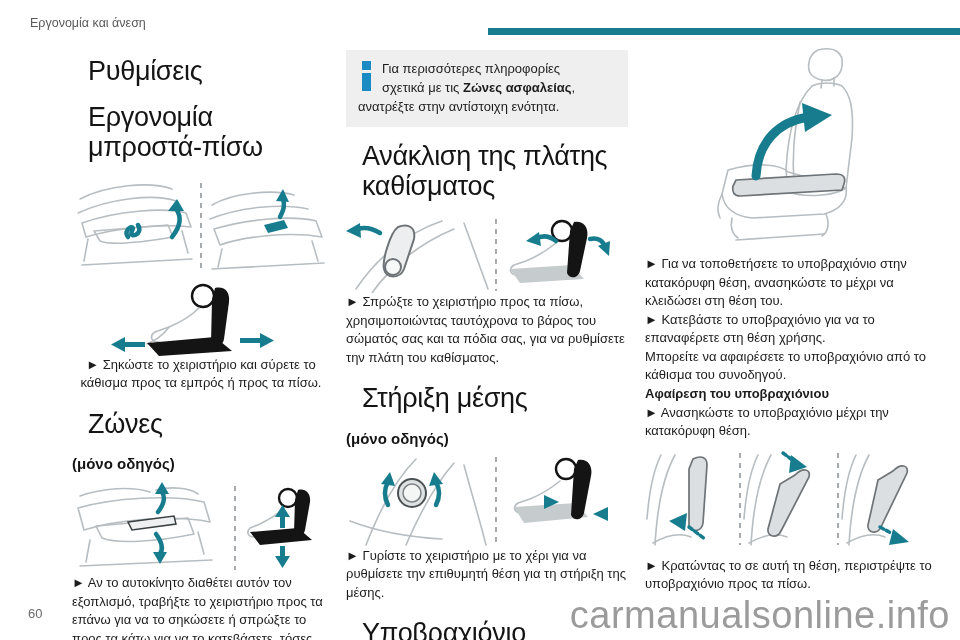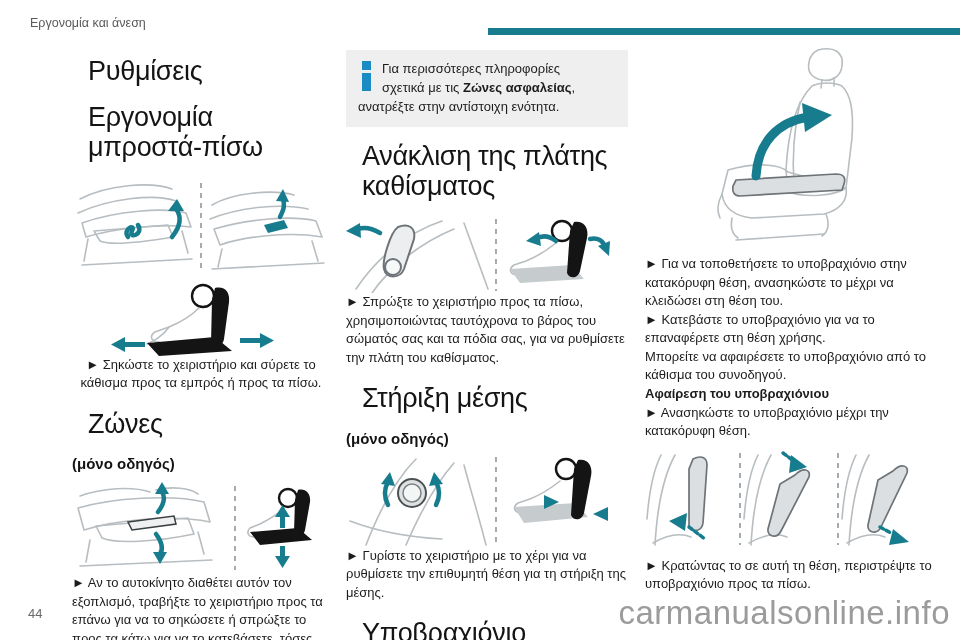--- a/index.html
+++ b/index.html
@@ -4,21 +4,21 @@
 <style>
   * { box-sizing: border-box; }
   html,body { margin:0; padding:0; background:#fff; }
   .page {
     position:relative; width:960px; height:640px; background:#ffffff;
     font-family:"Liberation Sans", sans-serif; color:#1a1a1a; overflow:hidden;
   }
   .runhead { position:absolute; left:30px; top:16px; font-size:12.5px; color:#595959; }
   .topbar { position:absolute; left:488px; right:0; top:28px; height:7px; background:#177d8e; }
   .pagenum { position:absolute; left:28px; top:606px; font-size:13px; color:#6a6a6a; }
-  .watermark { position:absolute; right:10px; top:594px; font-size:33px; color:#9b9b9b; letter-spacing:0.5px; }
+  .watermark { position:absolute; right:10px; top:594px; font-size:38px; color:#9b9b9b; letter-spacing:0.5px; }
 
   .col { position:absolute; }
   .col-left  { left:72px;  top:50px; width:258px; }
   .col-mid   { left:346px; top:50px; width:282px; }
   .col-right { left:645px; top:42px; width:292px; }
 
   h1 { font-size:27px; font-weight:400; color:#141414; margin:16px; line-height:1.12; letter-spacing:-0.3px; }
   .sub { font-size:15px; font-weight:700; color:#141414; margin:4px 0 0; }
   p.body { font-size:13px; line-height:1.43; margin:0; color:#1c1c1c; }
   .mt6{margin-top:6px;} .mt8{margin-top:8px;} .mt10{margin-top:10px;text-align:center;}
@@ -281,15 +281,15 @@
         <path class="tealD" d="M235,78 L246,84"></path>
         <polygon class="teal" points="248,80 264,93 244,96"></polygon>
       </svg>
     </figure>
 
     <div class="mt8">
       <p class="body">► Κρατώντας το σε αυτή τη θέση, περιστρέψτε το υποβραχιόνιο προς τα πίσω.</p>
     </div>
   </div>
 
-  <div class="pagenum">44</div>
+  <div class="pagenum">60</div>
   <div class="watermark">carmanualsonline.info</div>
 </div>
 
 </body></html>

